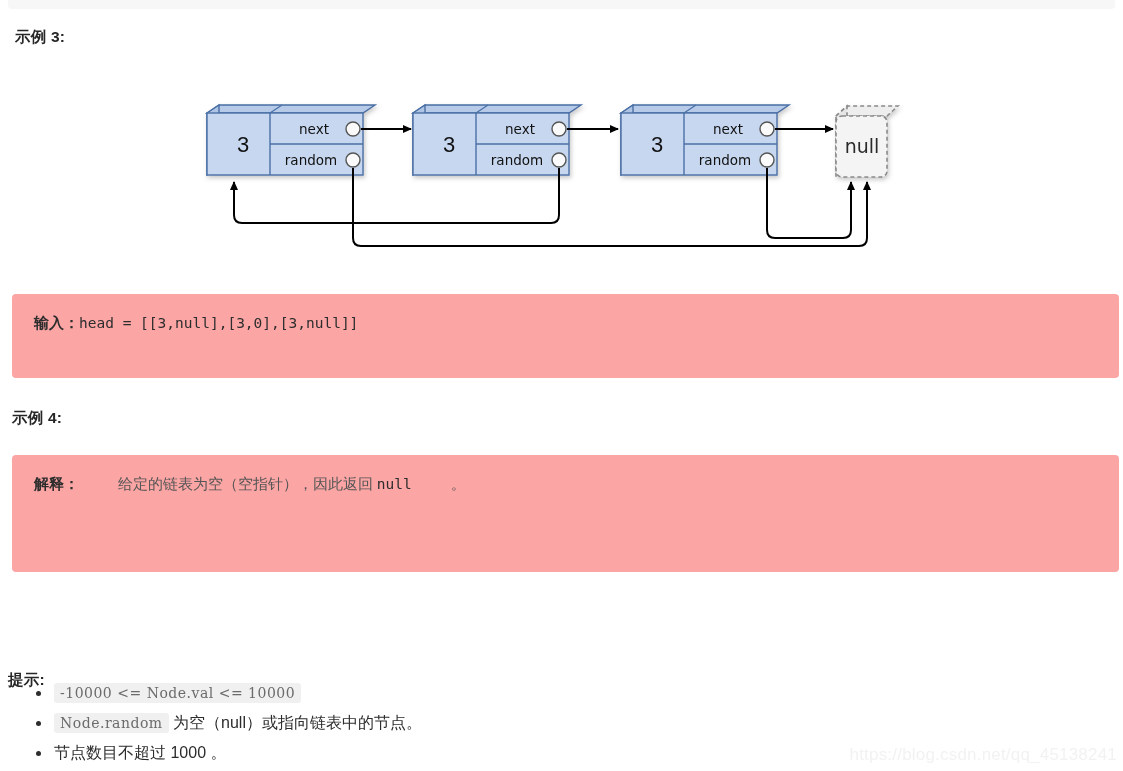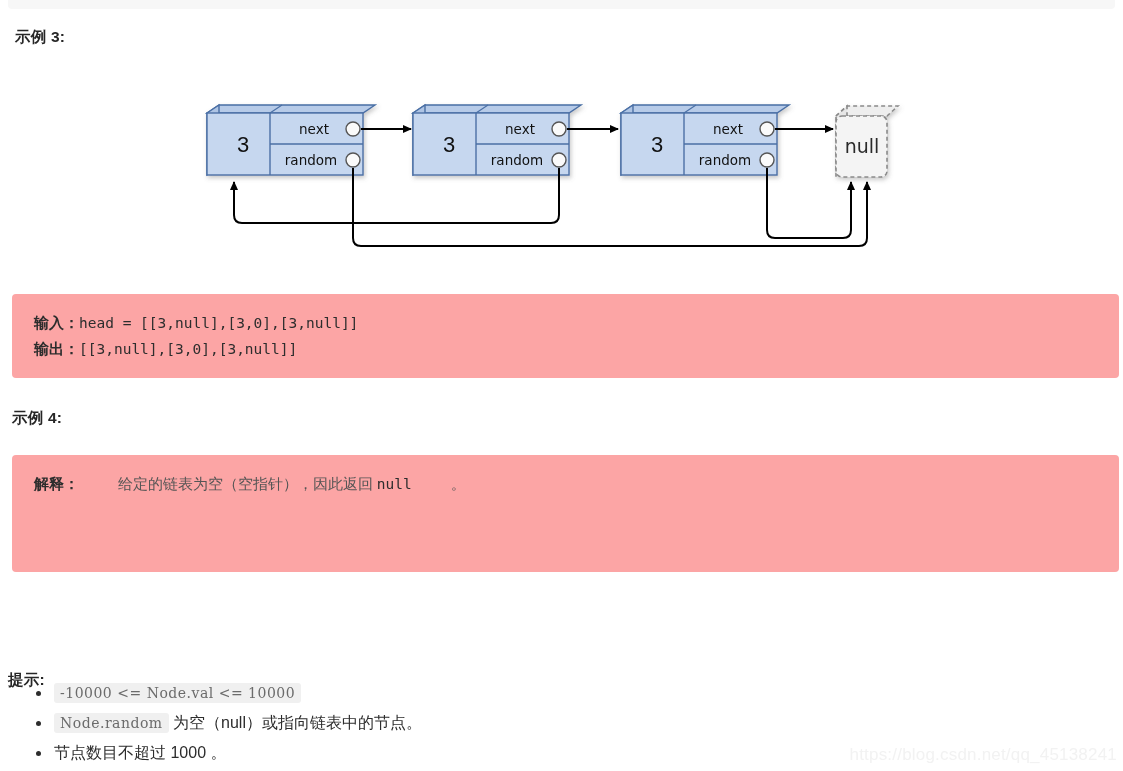--- a/index.html
+++ b/index.html
@@ -210,21 +210,20 @@
 
   <path fill="none" stroke="#000" stroke-width="2" marker-end="url(#arrowhead)" d="M353,108 L353,178 Q353,186 361,186 L859,186 Q867,186 867,178 L867,122"></path>
 
   <path fill="none" stroke="#000" stroke-width="2" marker-end="url(#arrowhead)" d="M559,108 L559,155 Q559,163 551,163 L242,163 Q234,163 234,155 L234,122"></path>
 
   <path fill="none" stroke="#000" stroke-width="2" marker-end="url(#arrowhead)" d="M767,108 L767,170 Q767,178 775,178 L843,178 Q851,178 851,170 L851,122"></path>
 </svg>
 
 <div class="codeblock" id="code-ex3">
   <div class="codeline"><span class="lbl">输入：</span><span>head = [[3,null],[3,0],[3,null]]</span></div>
-  <div class="codeline"><span class="lbl">输出：</span><span>[[3,null],[3,0],[3,null]]</span></div>
 </div>
 
 <div class="heading" id="heading-ex4">示例 4:</div>
 
 <div class="codeblock" id="code-ex4">
   <div class="codeline"><span class="lbl">解释：</span><span class="cn">给定的链表为空（空指针），因此返回 </span><span>null</span><span class="cn">。</span></div>
 </div>
 
 <div class="heading" id="heading-hints">提示:</div>
 

